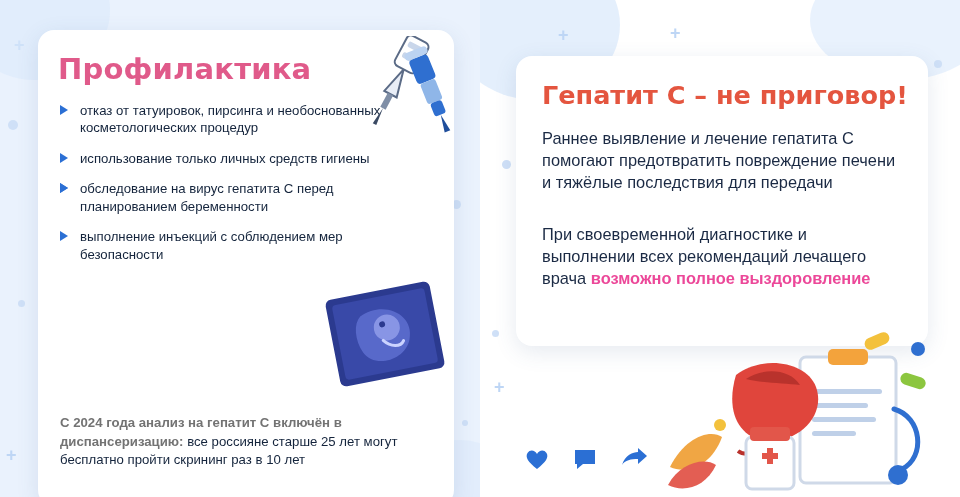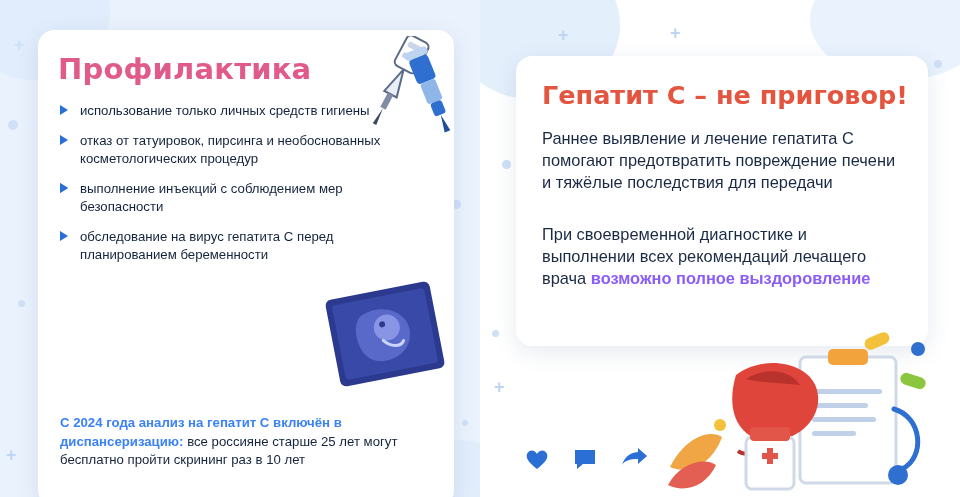--- a/index.html
+++ b/index.html
@@ -108,21 +108,21 @@
   .note {
     position: absolute;
     left: 22px;
     bottom: 36px;
     width: 340px;
     font-size: 13.2px;
     line-height: 1.42;
     color: #14243c;
   }
   .note b {
-    color: #3b82f6;
+    color: #737373;
   }
   
   .tattoo {
     position: absolute;
     left: 300px;
     top: 6px;
     width: 140px;
     height: 110px;
   }
   
@@ -148,21 +148,21 @@
     position: absolute;
     left: 26px;
     width: 360px;
     font-size: 16.4px;
     line-height: 1.33;
     color: #1b2a44;
   }
   .para1 { top: 72px; }
   .para2 { top: 168px; }
   .hl {
-    color: #8b5cf6;
+    color: #ec4899;
     font-weight: 700;
   }
   .social {
     position: absolute;
     left: 44px;
     bottom: 26px;
     display: flex;
     gap: 22px;
     align-items: center;
   }
@@ -191,36 +191,36 @@
     <div class="deco plus" style="left:6px;top:446px;">+</div>
     <div class="deco blob" style="left:-40px;top:-60px;width:150px;height:140px;opacity:.6;"></div>
     <div class="deco blob" style="left:400px;top:440px;width:120px;height:110px;opacity:.55;"></div>
 
     <div class="card card-left">
       <div class="title-left">Профилактика</div>
 
       <div class="bullets">
         <div class="bullet">
           <span class="tri"></span>
+          <span>отказ от татуировок, пирсинга и необоснованных косметологических процедур</span>
+        </div>
+        <div class="bullet">
+          <span class="tri"></span>
           <span>использование только личных средств гигиены</span>
         </div>
         <div class="bullet">
           <span class="tri"></span>
-          <span>отказ от татуировок, пирсинга и необоснованных косметологических процедур</span>
-        </div>
-        <div class="bullet">
-          <span class="tri"></span>
+        </div>
+        <div class="bullet">
+          <span class="tri"></span>
+          <span>обследование на вирус гепатита С перед планированием беременности</span>
         </div>
         <div class="bullet">
           <span class="tri"></span>
           <span>выполнение инъекций с соблюдением мер безопасности</span>
-        </div>
-        <div class="bullet">
-          <span class="tri"></span>
-          <span>обследование на вирус гепатита С перед планированием беременности</span>
         </div>
       </div>
 
       <div class="note">
         <b>С 2024 года анализ на гепатит С включён в диспансеризацию:</b><span> все россияне старше 25 лет могут бесплатно пройти скрининг раз в 10 лет</span>
       </div>
 
       <svg class="tattoo" viewBox="0 0 140 110">
         <g transform="rotate(28 70 55)">
           <rect x="44" y="4" width="24" height="34" rx="5" fill="#ffffff" stroke="#5b6b86" stroke-width="2"></rect>

